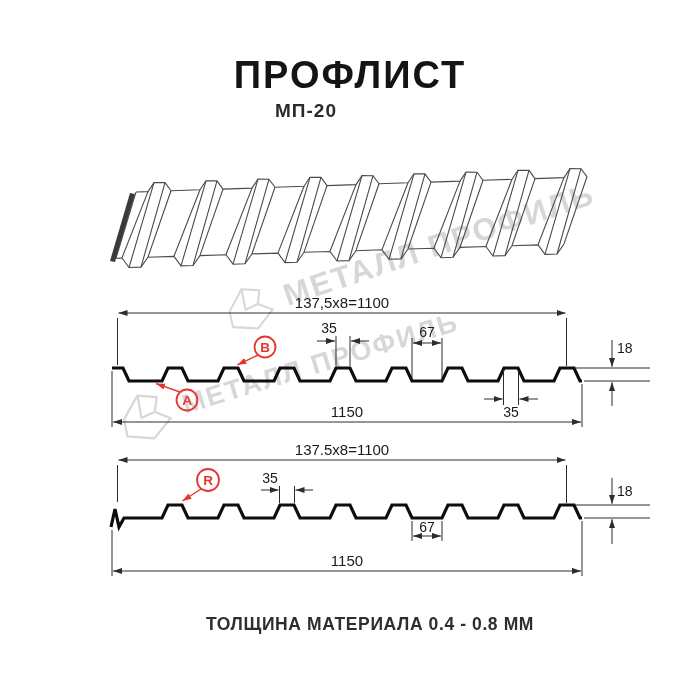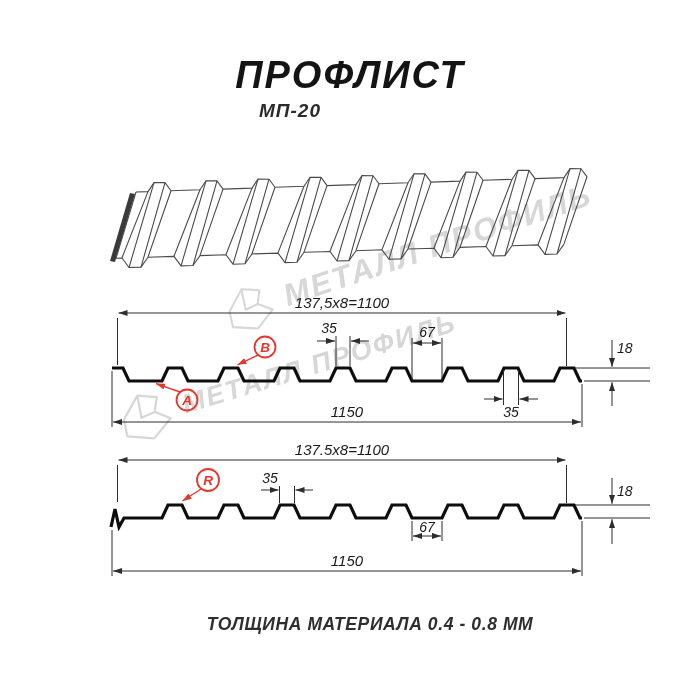--- a/index.html
+++ b/index.html
@@ -1,20 +1,20 @@
 <!DOCTYPE html>
 <html><head>
 <meta charset="utf-8">
 <style>
   html,body{margin:0;padding:0;background:#fff;}
   .canvas{position:relative;width:700px;height:700px;background:#ffffff;overflow:hidden;
-          font-family:"Liberation Sans",sans-serif;color:#151515;font-style:italic;}
+          font-family:"Liberation Sans",sans-serif;color:#151515;}
   .title{position:absolute;left:0;top:54px;width:700px;text-align:center;
          font-size:38px;line-height:42px;font-weight:800;letter-spacing:2px;color:#141414;}
-  .subtitle{position:absolute;left:0;top:100px;width:580px;text-align:center;
+  .subtitle{position:absolute;left:16px;top:100px;width:580px;text-align:center;
          font-size:19px;font-weight:600;letter-spacing:1px;color:#2b2b2b;}
   .footer-note{position:absolute;left:0;top:614px;width:700px;text-align:center;
          font-size:17.5px;font-weight:600;letter-spacing:.6px;color:#2e2e2e;margin-left:20px;}
   .wm{position:absolute;display:flex;align-items:center;gap:10px;color:#d7d7d7;
       transform-origin:0 50%;pointer-events:none;white-space:nowrap;}
   .wm .wm-text{font-weight:700;letter-spacing:2px;}
   .wm1{left:224px;top:292px;transform:rotate(-18.5deg);}
   .wm1 .wm-text{font-size:31px;}
   .wm2{left:118px;top:398px;transform:rotate(-17deg);}
   .wm2 .wm-text{font-size:27px;}

